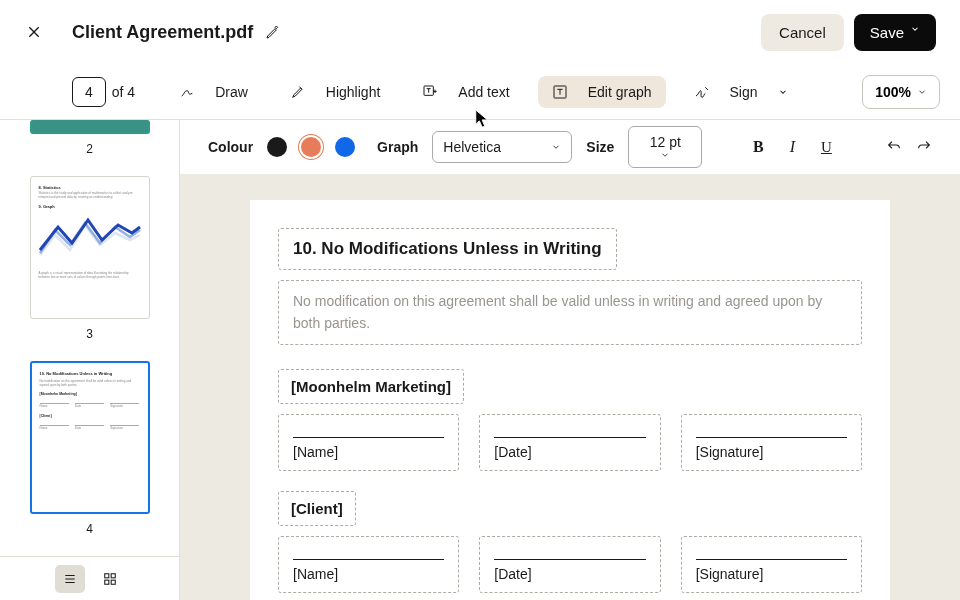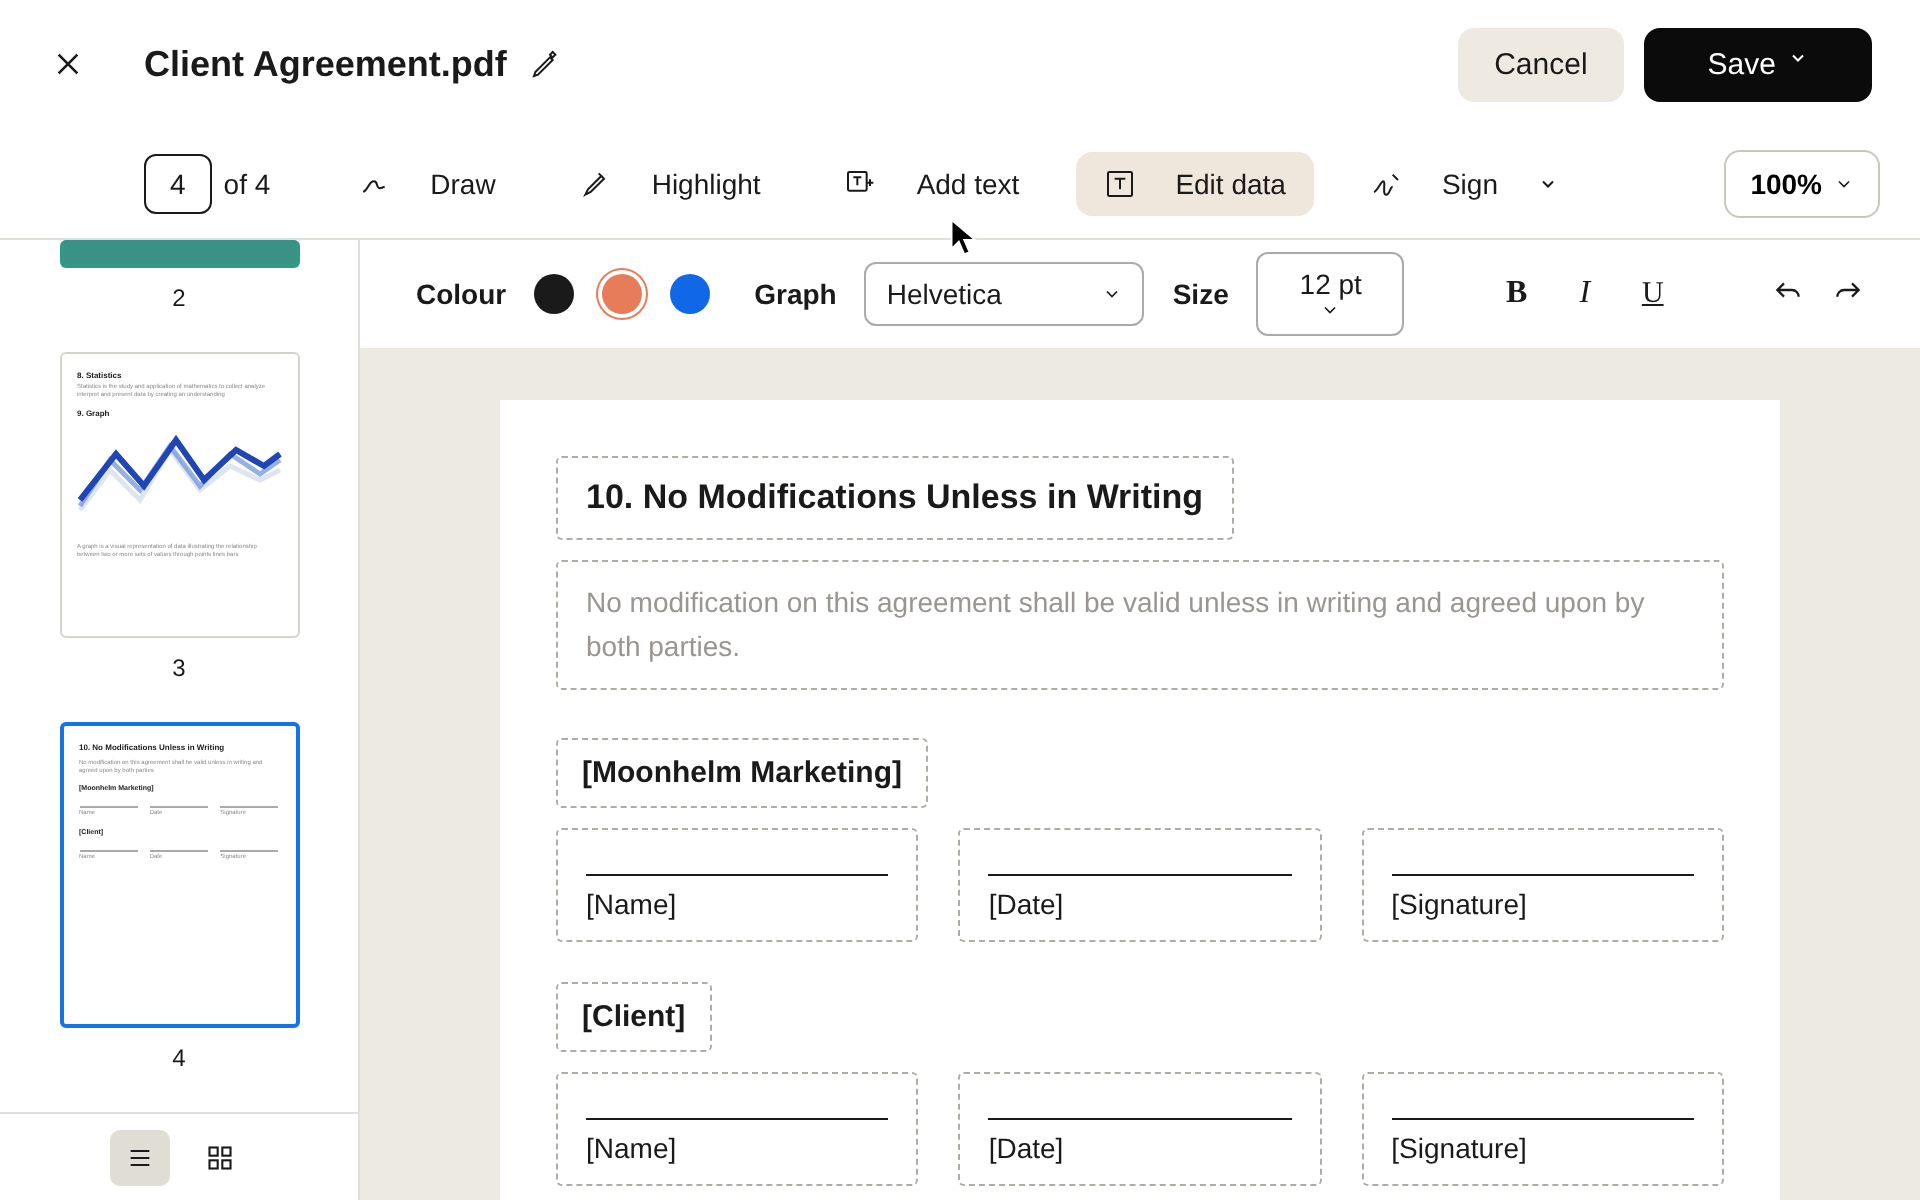--- a/index.html
+++ b/index.html
@@ -6,21 +6,21 @@
     body { font-family: -apple-system, BlinkMacSystemFont, "Segoe UI", Helvetica, Arial, sans-serif; font-size: 14px; color: #1a1a1a; background: #fff; width: 960px; height: 600px; overflow: hidden; position: relative; }
     
     
     .header { height: 64px; display: flex; align-items: center; padding: 0 24px; }
     .close-btn { width: 20px; height: 20px; display: flex; align-items: center; justify-content: center; margin-right: 28px; cursor: pointer; }
     .close-btn svg { width: 16px; height: 16px; stroke: #1a1a1a; stroke-width: 2; }
     .doc-title { font-size: 18px; font-weight: 600; margin-right: 12px; }
     .pencil-icon { width: 16px; height: 16px; stroke: #1a1a1a; stroke-width: 1.5; fill: none; }
     .header-spacer { flex: 1; }
     .btn-cancel { background: #efeae1; border: none; padding: 10px 18px; border-radius: 8px; font-size: 15px; font-weight: 500; color: #1a1a1a; margin-right: 10px; cursor: pointer; }
-    .btn-save { background: #0b0b0b; border: none; padding: 10px 32px; border-radius: 8px; font-size: 15px; font-weight: 500; color: #fff; display: flex; align-items: flex-start; gap: 6px; cursor: pointer; }
+    .btn-save { background: #0b0b0b; border: none; padding: 10px 16px; border-radius: 8px; font-size: 15px; font-weight: 500; color: #fff; display: flex; align-items: flex-start; gap: 6px; cursor: pointer; }
     .btn-save svg { width: 10px; height: 10px; stroke: #fff; stroke-width: 2.5; fill: none; }
     
     
     .toolbar { height: 56px; display: flex; align-items: center; padding: 0 0 0 72px; border-bottom: 1px solid #e2e0db; }
     .page-box { border: 1.5px solid #1a1a1a; border-radius: 6px; padding: 6px 12px; font-size: 14px; font-weight: 500; margin-right: 6px; }
     .page-of { font-size: 14px; color: #1a1a1a; margin-right: 30px; }
     .tool-item { display: flex; align-items: center; gap: 20px; padding: 8px 14px; border-radius: 8px; font-size: 14px; color: #1a1a1a; margin-right: 14px; cursor: pointer; }
     .tool-item.active { background: #efe7db; }
     .tool-item svg { width: 16px; height: 16px; stroke: #1a1a1a; stroke-width: 1.5; fill: none; }
     .toolbar-spacer { flex: 1; }
@@ -132,21 +132,21 @@
         <rect x="3" y="3" width="14" height="14" rx="1"></rect>
         <path d="M7 7h6M10 7v6M17 11h5M19.5 8.5v5"></path>
       </svg>
     <span>Add text</span>
   </div>
   <div class="tool-item active">
     <svg viewBox="0 0 24 24">
         <rect x="3" y="3" width="18" height="18" rx="1"></rect>
         <path d="M8 8h8M12 8v8"></path>
       </svg>
-    <span>Edit data</span>
+    <span>Edit graph</span>
   </div>
   <div class="tool-item">
     <svg viewBox="0 0 24 24">
         <path d="M3 18c3-1 5-8 7-8s-1 10 2 10 3-6 5-6M17 5l4 4"></path>
       </svg>
     <span>Sign</span>
     <svg viewBox="0 0 24 24" style="width:10px;height:10px;stroke-width:2.5;">
         <path d="M6 9l6 6 6-6"></path>
       </svg>
   </div>

